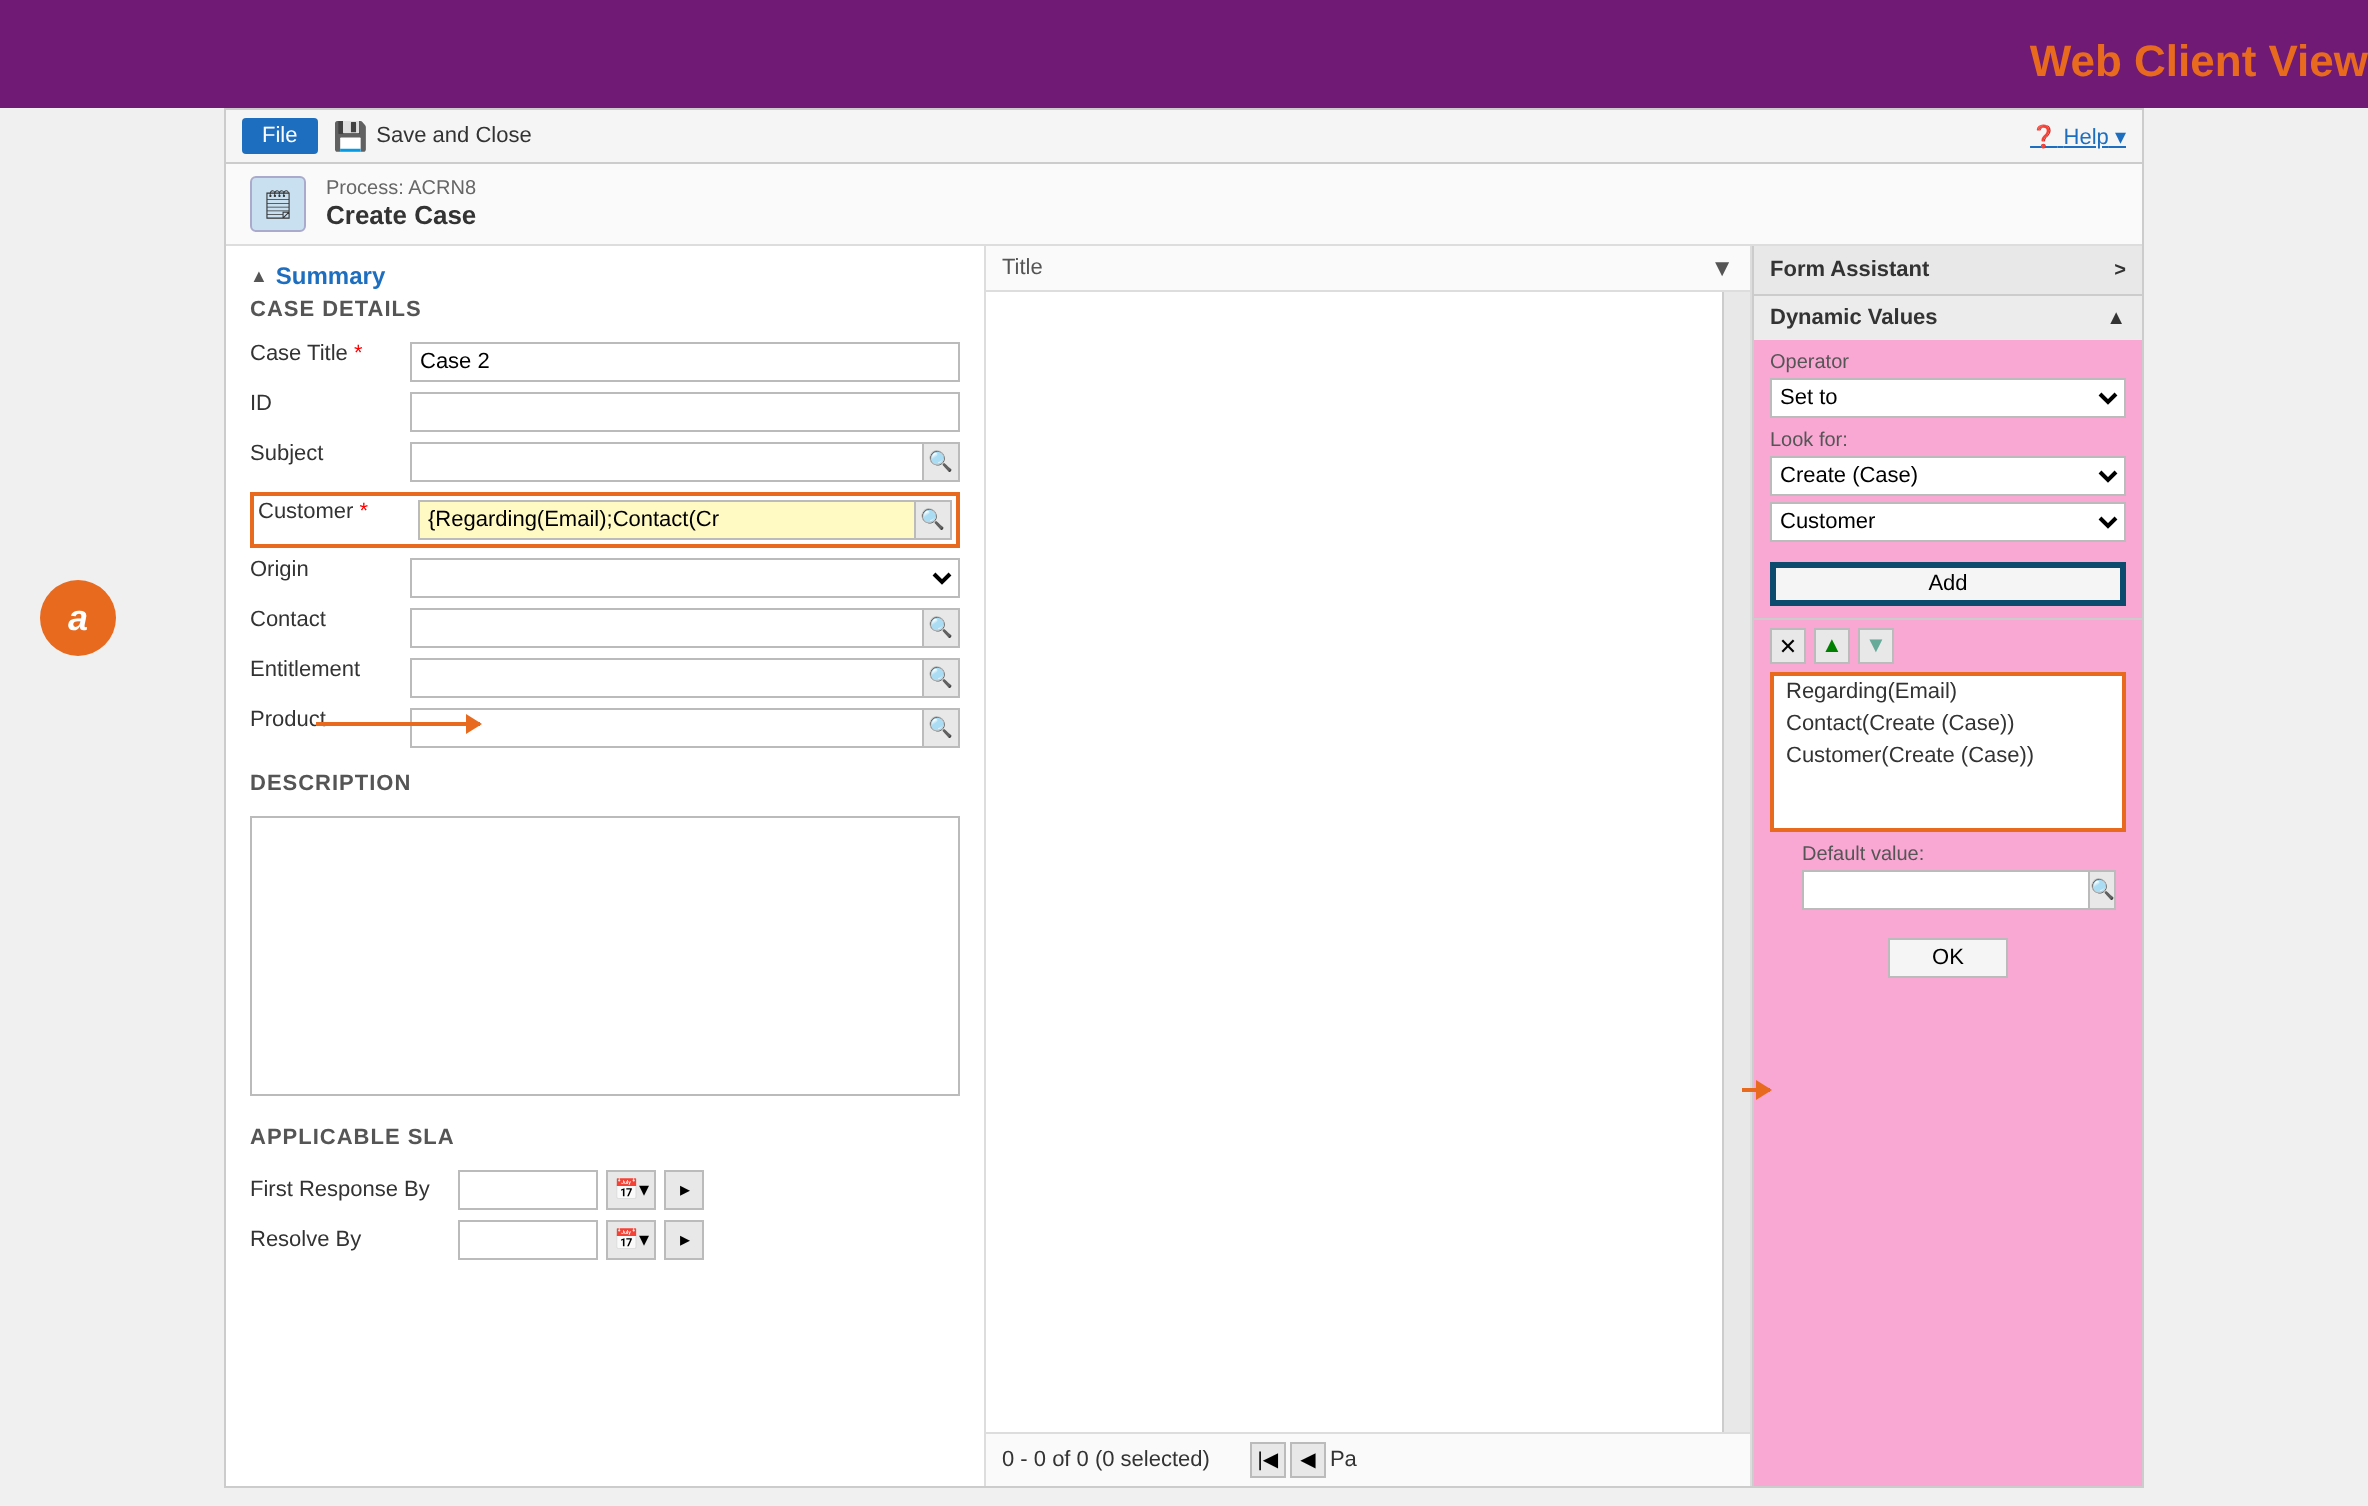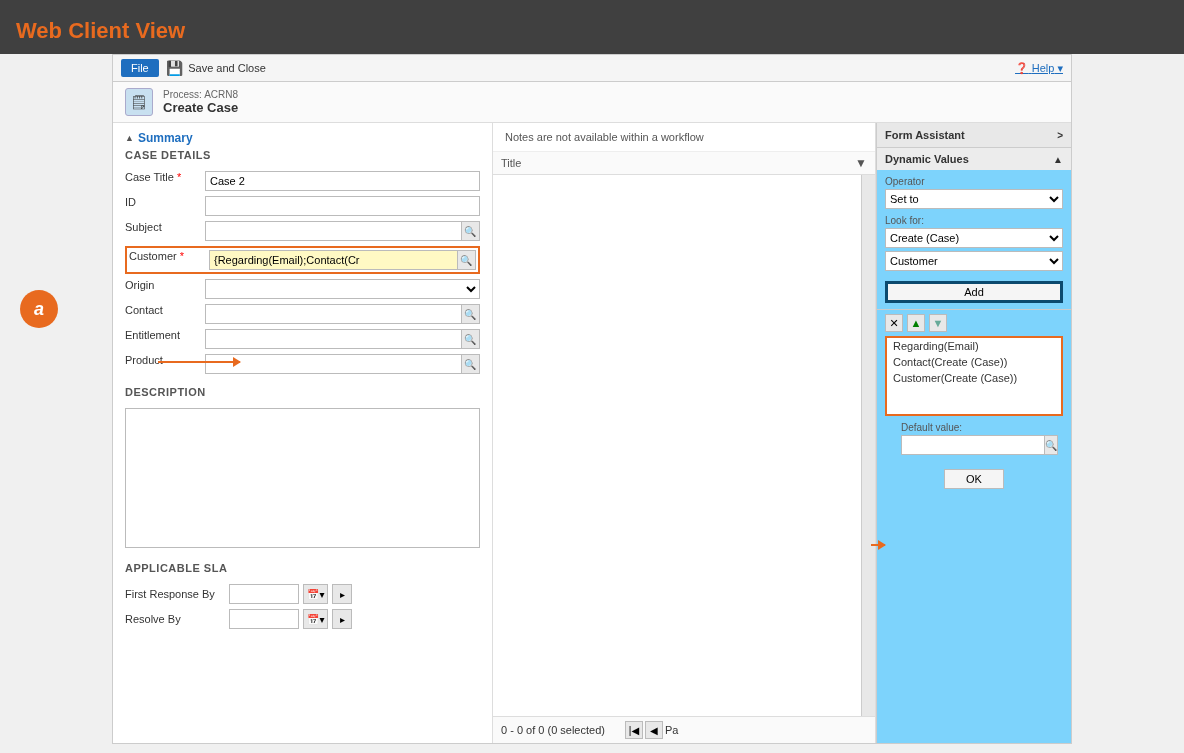--- a/index.html
+++ b/index.html
@@ -1,26 +1,26 @@
 <!DOCTYPE html>
 <html><head>
   <meta charset="utf-8">
   <style>
     * { box-sizing: border-box; margin: 0; padding: 0; }
     body { background: #f0f0f0; font-family: Segoe UI, Arial, sans-serif; font-size: 11px; color: #333; }
 
     .page-wrapper { width: 1184px; min-height: 753px; background: #f0f0f0; position: relative; }
 
     .page-title {
-      text-align: left;
+      text-align: right;
       font-size: 22px;
       font-weight: bold;
       color: #e86a1f;
       padding: 18px 0 10px 16px;
-      background: #404040;
+      background: #701a75;
     }
 
     .main-window {
       margin: 0 auto;
       width: 960px;
       background: #fff;
       border: 1px solid #ccc;
       position: relative;
     }
 
@@ -271,21 +271,21 @@
       background: #e8e8e8;
       font-size: 10px;
       cursor: pointer;
       display: flex; align-items: center; justify-content: center;
     }
 
     
     .right-panel {
       width: 195px;
       min-width: 195px;
-      background: #7dd3fc;
+      background: #f9a8d4;
       border-left: 1px solid #ccc;
       display: flex;
       flex-direction: column;
       overflow-y: auto;
     }
 
     .right-panel-header {
       display: flex;
       align-items: center;
       justify-content: space-between;
@@ -548,21 +548,20 @@
             <div class="sla-row">
               <span class="sla-label">Resolve By</span>
               <input class="sla-input" type="text" style="">
               <button class="sla-date-btn">📅▾</button>
               <button class="sla-cal-btn">▸</button>
             </div>
           </div>
         </div>
 
         <div class="middle-panel">
-          <div class="notes-label">Notes are not available within a workflow</div>
 
           <div class="title-bar">
             <span class="title-bar-text">Title</span>
             <span class="filter-icon">▼</span>
           </div>
 
           <div style="display:flex; flex:1; overflow:hidden;">
             <div class="grid-area"></div>
             <div class="scroll-area-right"></div>
           </div>

